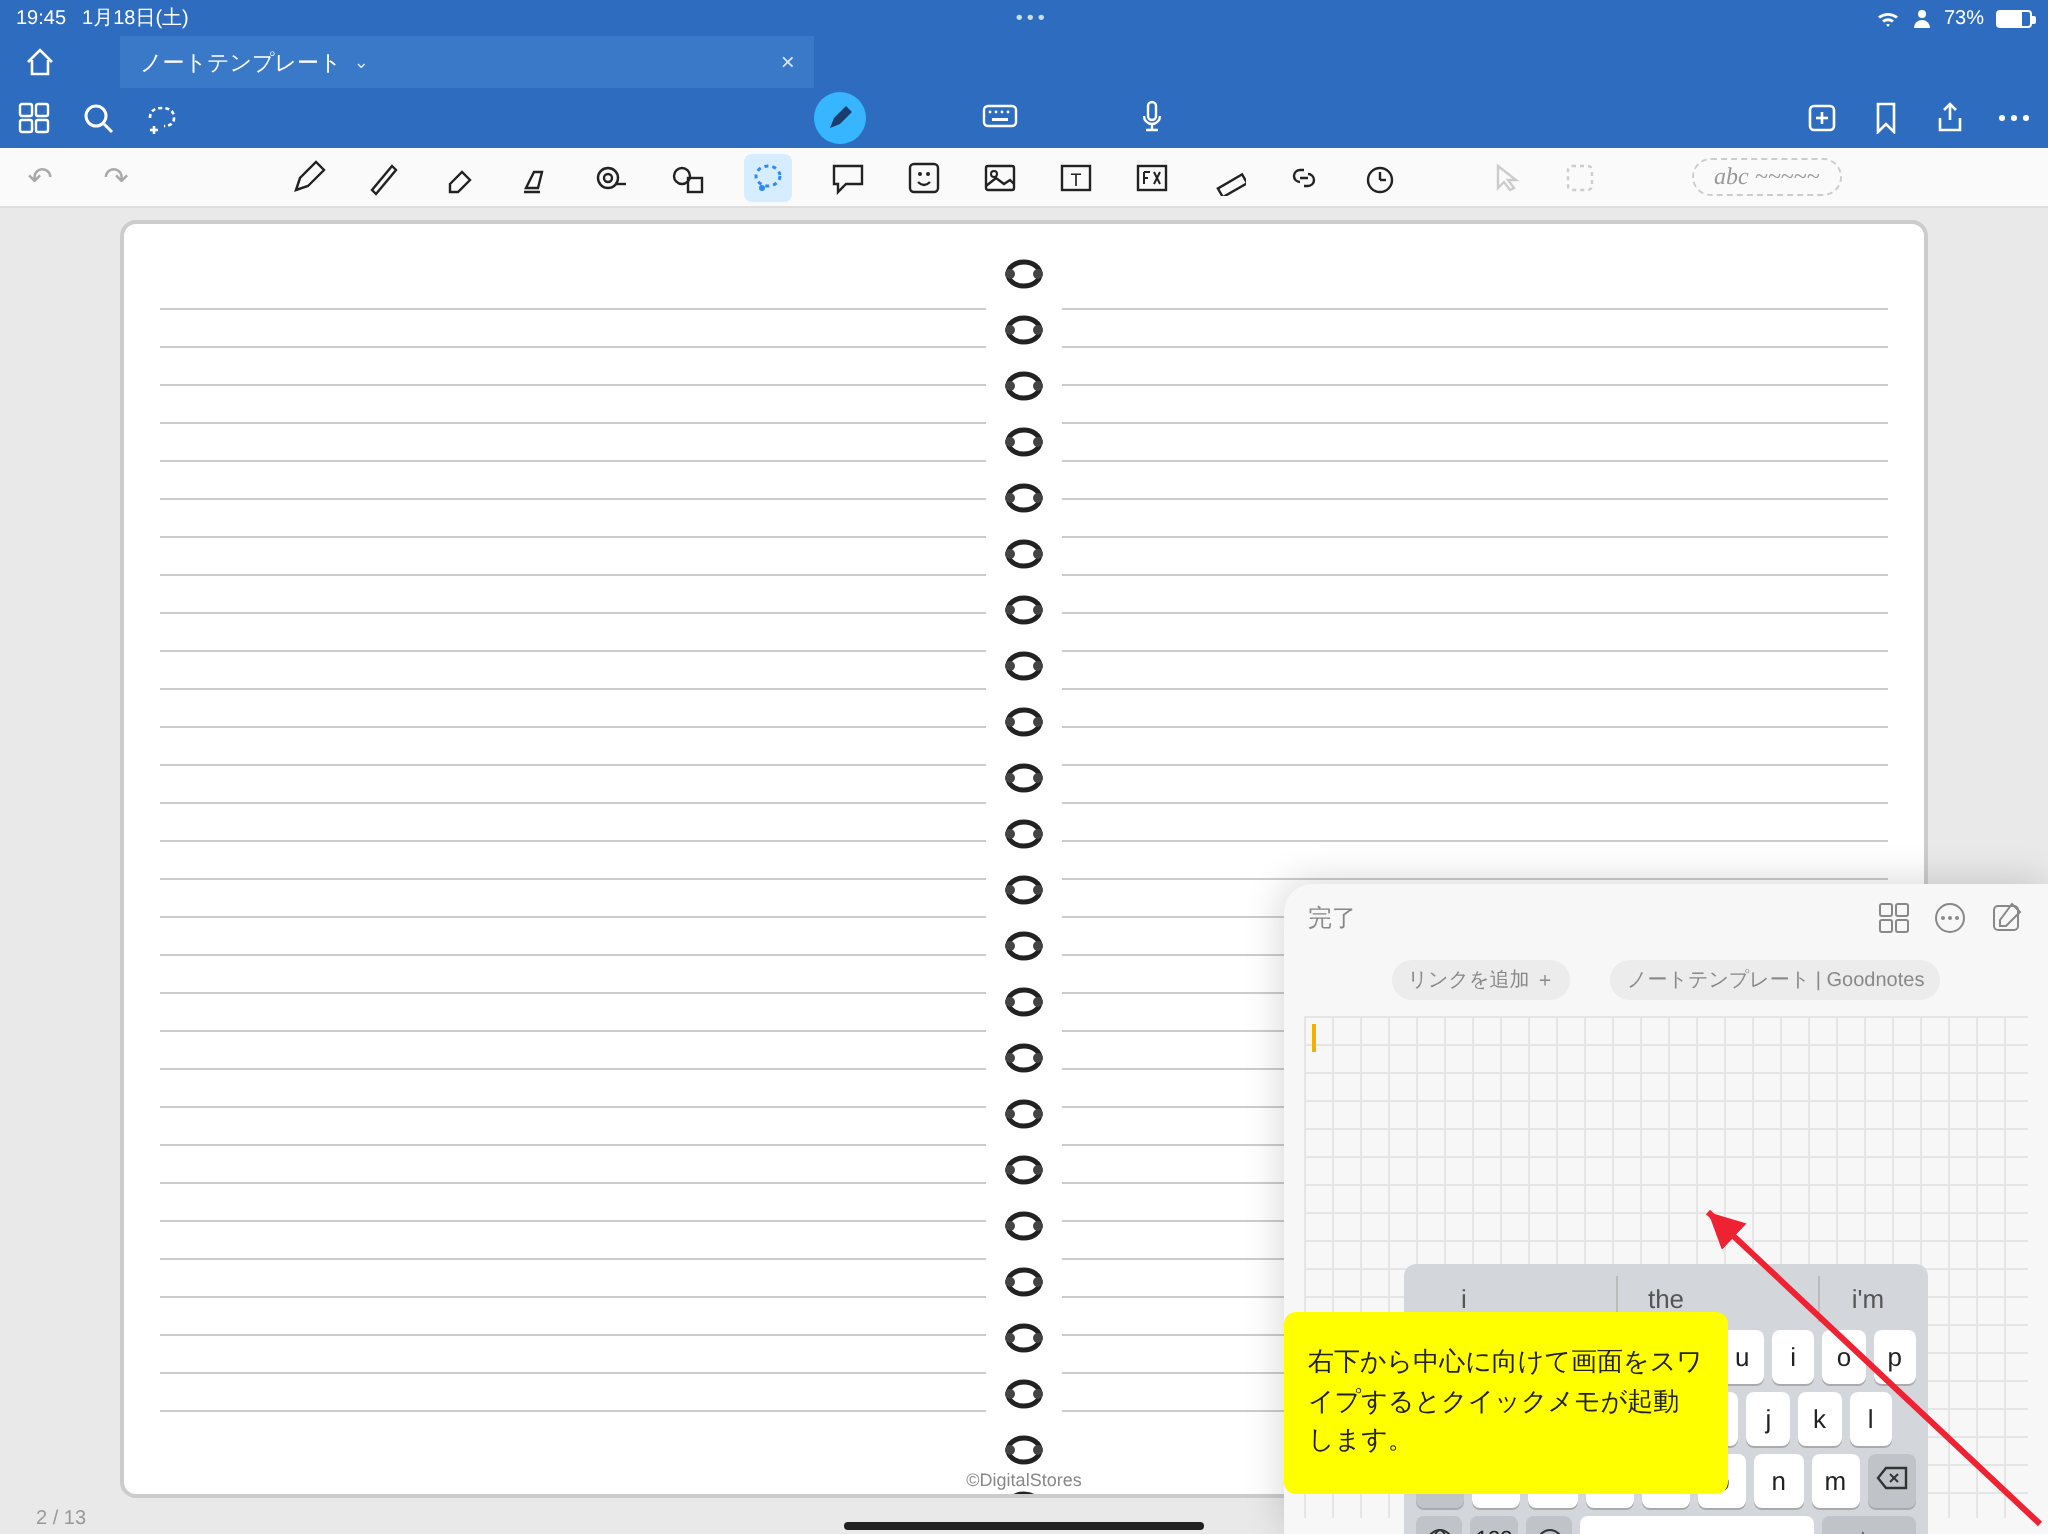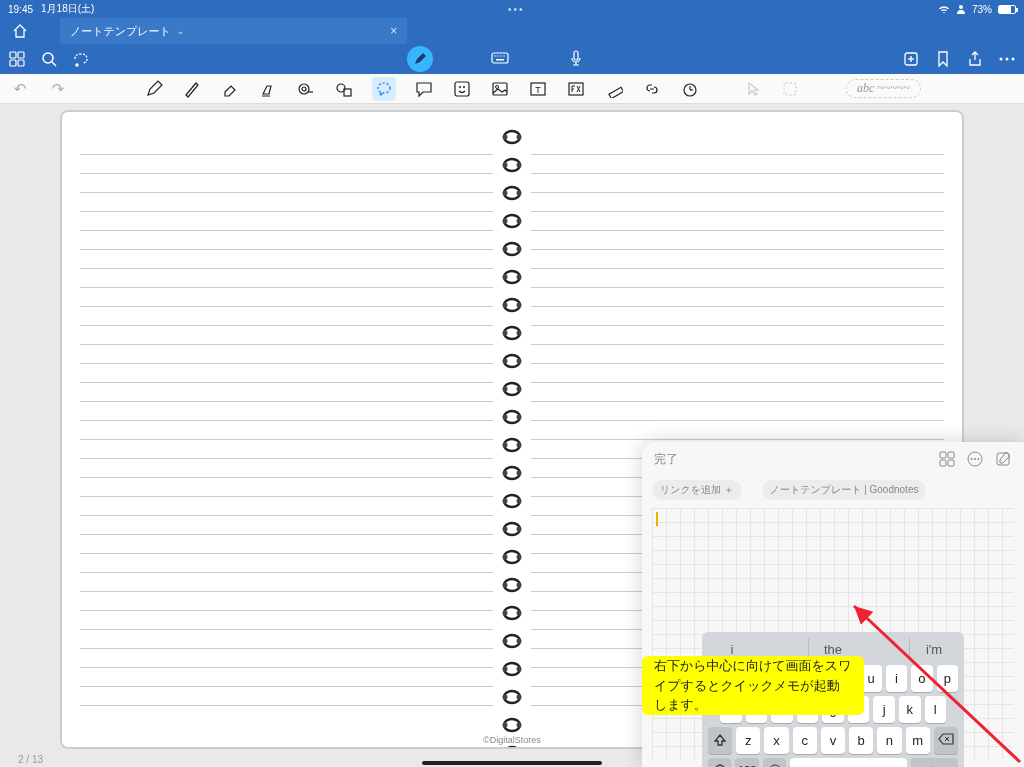--- a/index.html
+++ b/index.html
@@ -43,38 +43,38 @@
 .ring svg { display: block; }
 
 .page-footer { position: absolute; bottom: 2px; left: 0; right: 0; text-align: center; font-size: 9px; color: #888; }
 .page-num { position: absolute; bottom: 2px; left: 18px; font-size: 10px; color: #999; margin-top: 48px; }
 
 
 .quicknote { position: absolute; right: 0; top: 338px; width: 382px; bottom: 0; background: #f7f7f7; border-radius: 14px 0 0 0; box-shadow: -2px -2px 18px rgba(0,0,0,.15); display: flex; flex-direction: column; overflow: hidden; }
 .qn-head { height: 34px; display: flex; align-items: center; padding: 0 12px; gap: 10px; color: #888; font-size: 12px;}
 .qn-head .sp { flex:1 }
 .qn-head .hicon { width: 18px; height: 18px; display:flex; align-items:center; justify-content:center;}
-.qn-tags { padding: 4px 10px; display: flex; gap: 20px; font-size: 10px; color: #888; }
+.qn-tags { padding: 4px 10px; display: flex; gap: 20px; font-size: 10px; color: #888; justify-content: center; }
 .qn-tag { background: #ececec; border-radius: 10px; padding: 3px 8px; }
 .qn-body { flex: 1; margin: 4px 10px 8px; background-image: linear-gradient(#e5e5e5 1px, transparent 1px), linear-gradient(90deg, #e5e5e5 1px, transparent 1px); background-size: 14px 14px; position: relative; }
 .qn-cursor { position: absolute; left: 4px; top: 4px; width: 2px; height: 14px; background: #f2b100; }
 
 
 .kbd { position: absolute; left: 50px; right: 50px; top: 124px; background: #d3d6db; border-radius: 6px; padding: 6px; font-size: 13px; color: #222; }
 .kbd-row { display: flex; gap: 4px; margin-bottom: 4px; }
 .kbd-row:last-child { margin-bottom: 0; }
 .sugg { flex: 1; text-align: center; padding: 4px 0; color: #555; }
 .sugg + .sugg { border-left: 1px solid #bbb; margin-left: 48px; }
 .key { flex: 1; background: #fff; border-radius: 4px; text-align: center; padding: 6px 0; box-shadow: 0 1px 0 #aaa; }
 .key.mod { background: #c0c4c9; }
 .key.space { flex: 5; font-size: 11px; color:#555 }
 .key.ret { flex: 2; font-size: 11px; color:#555; background:#c0c4c9 }
 
 
-.note-box { position: absolute; left: 642px; top: 656px; width: 222px; background: #ffff00; border-radius: 6px; padding: 0 12px; font-size: 13px; line-height: 1.5; z-index: 50; color: #222;}
+.note-box { position: absolute; left: 642px; top: 656px; width: 222px; background: #ffff00; border-radius: 6px; padding: 16px 12px; font-size: 13px; line-height: 1.5; z-index: 50; color: #222; font-family: Liberation Mono, monospace;}
 .arrow { position: absolute; z-index: 60; pointer-events: none; }
 
 .home-ind { position: absolute; bottom: 2px; left: 50%; transform: translateX(-50%); width: 180px; height: 4px; background: #222; border-radius: 3px; }
 
 svg { display: block; }
 </style>
 </head>
 <body>
 
 <div class="status-bar">

